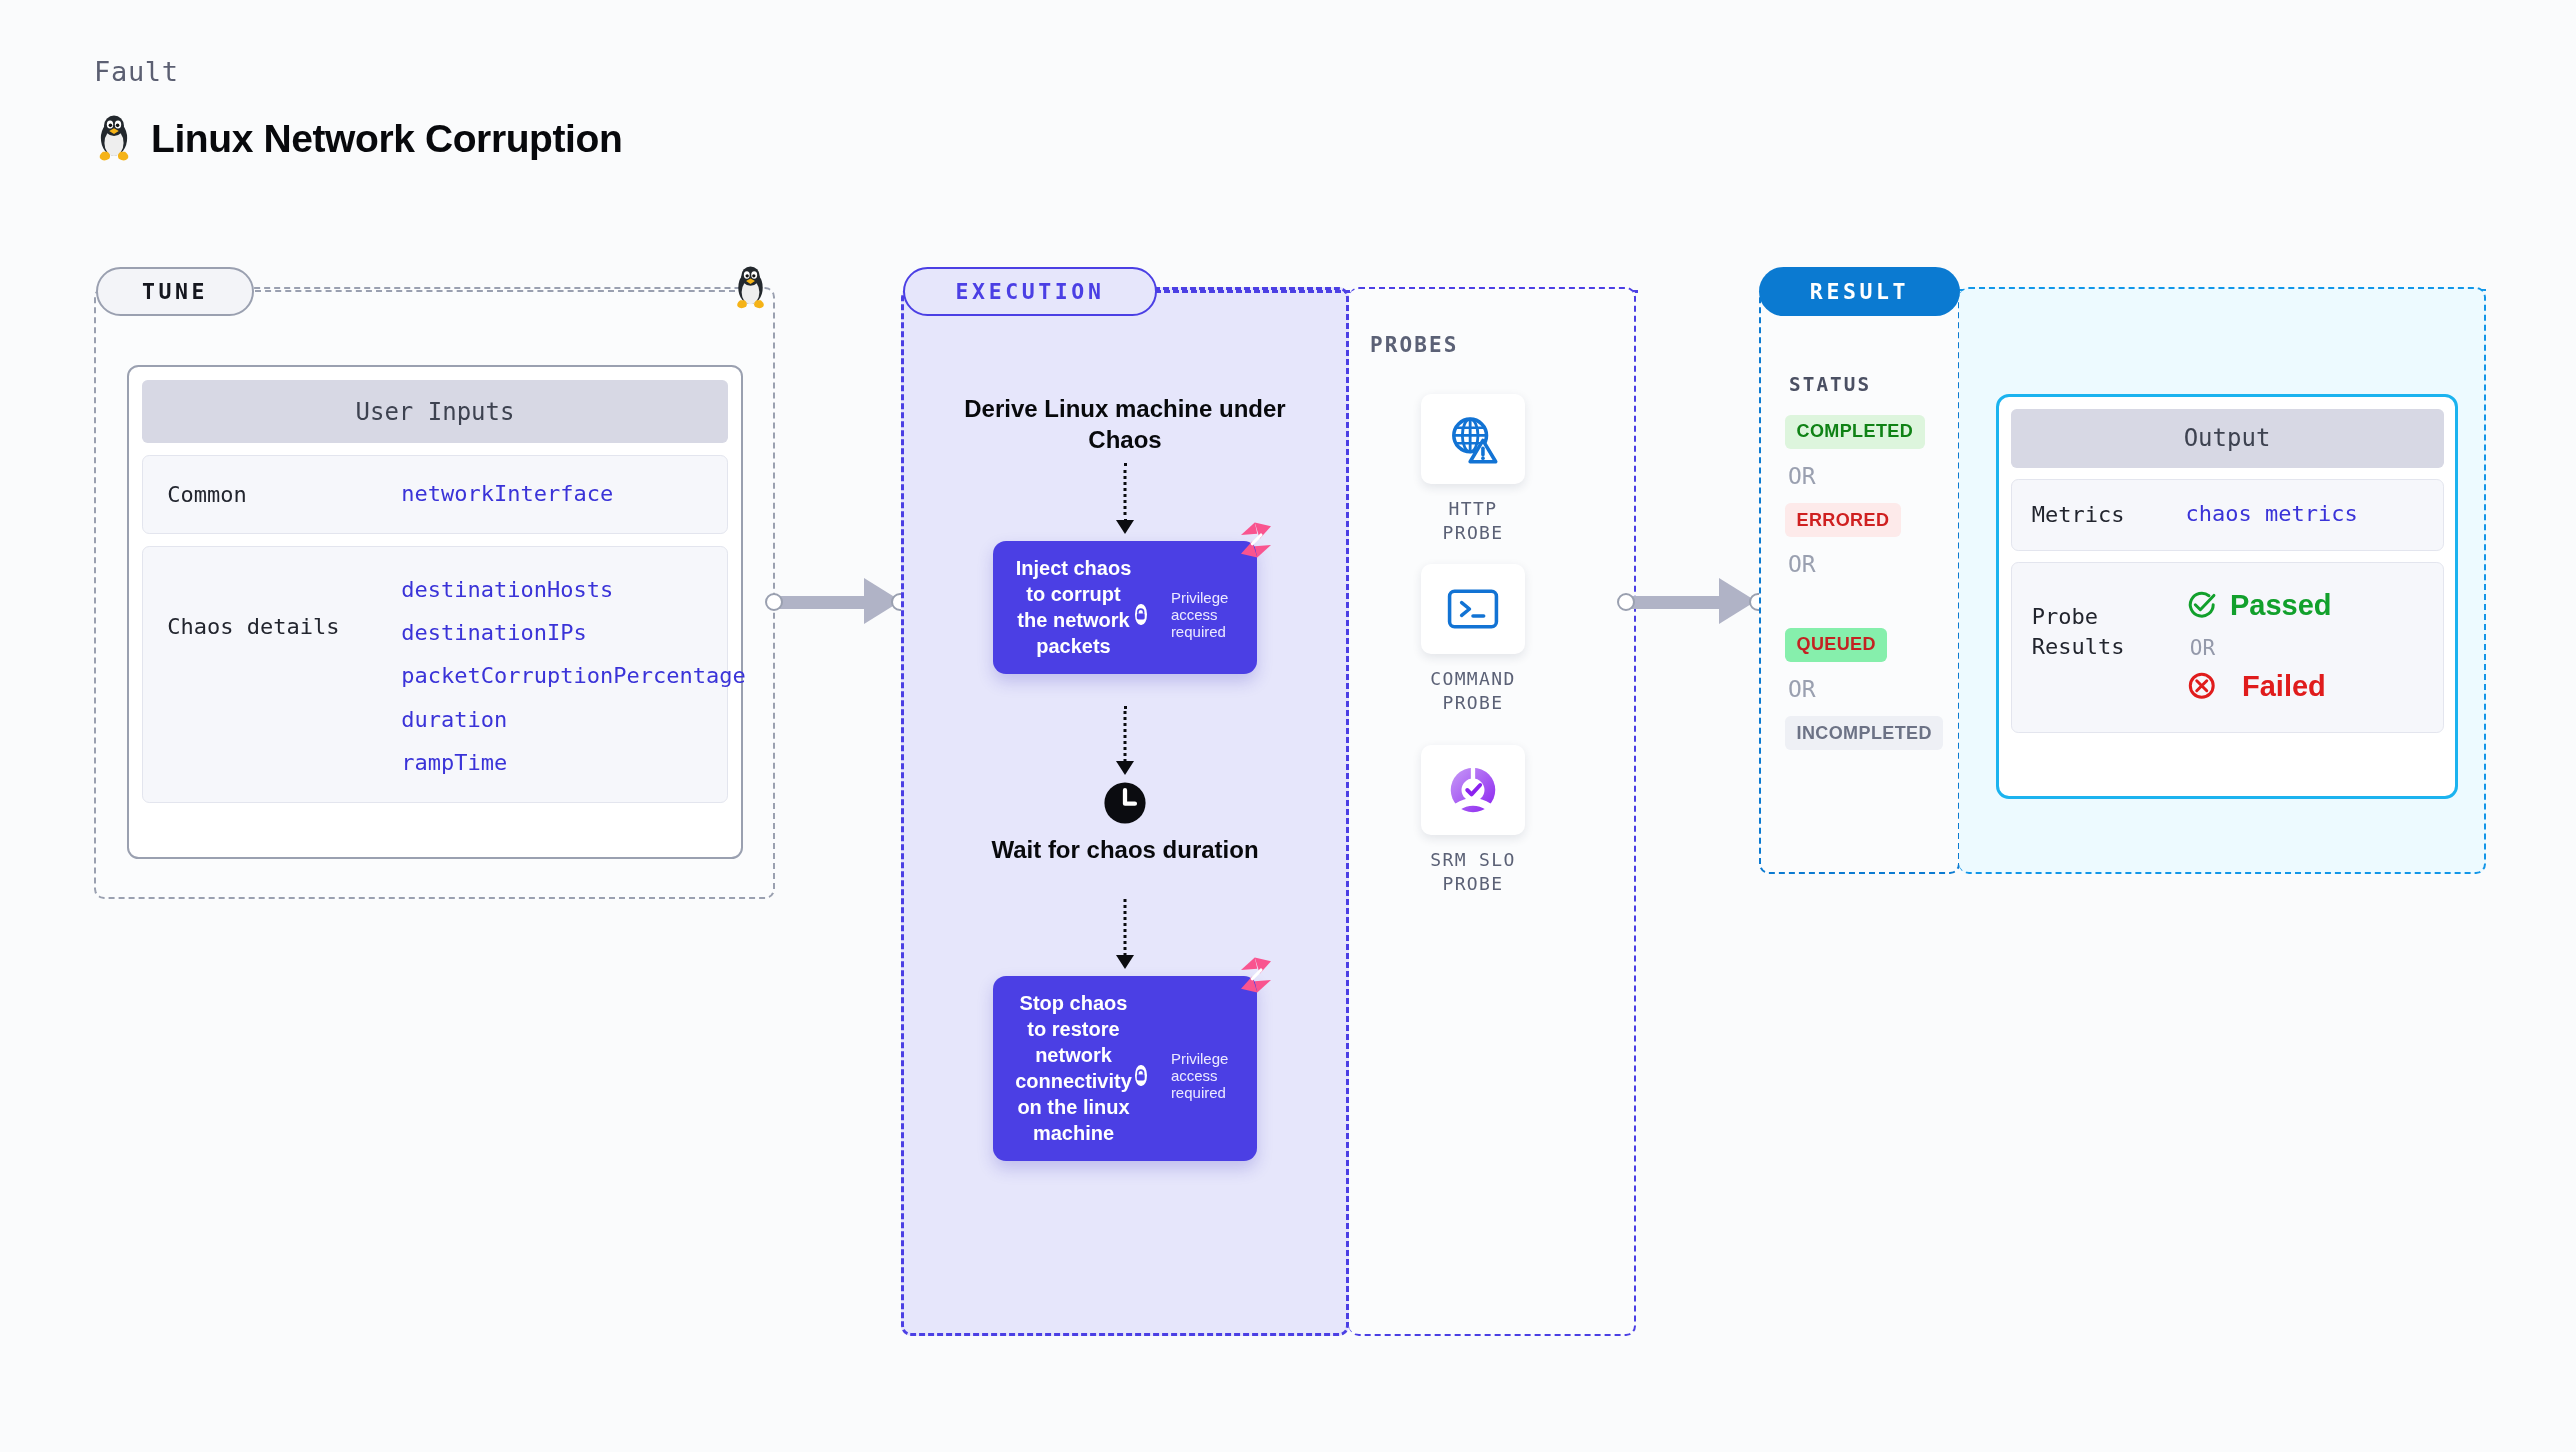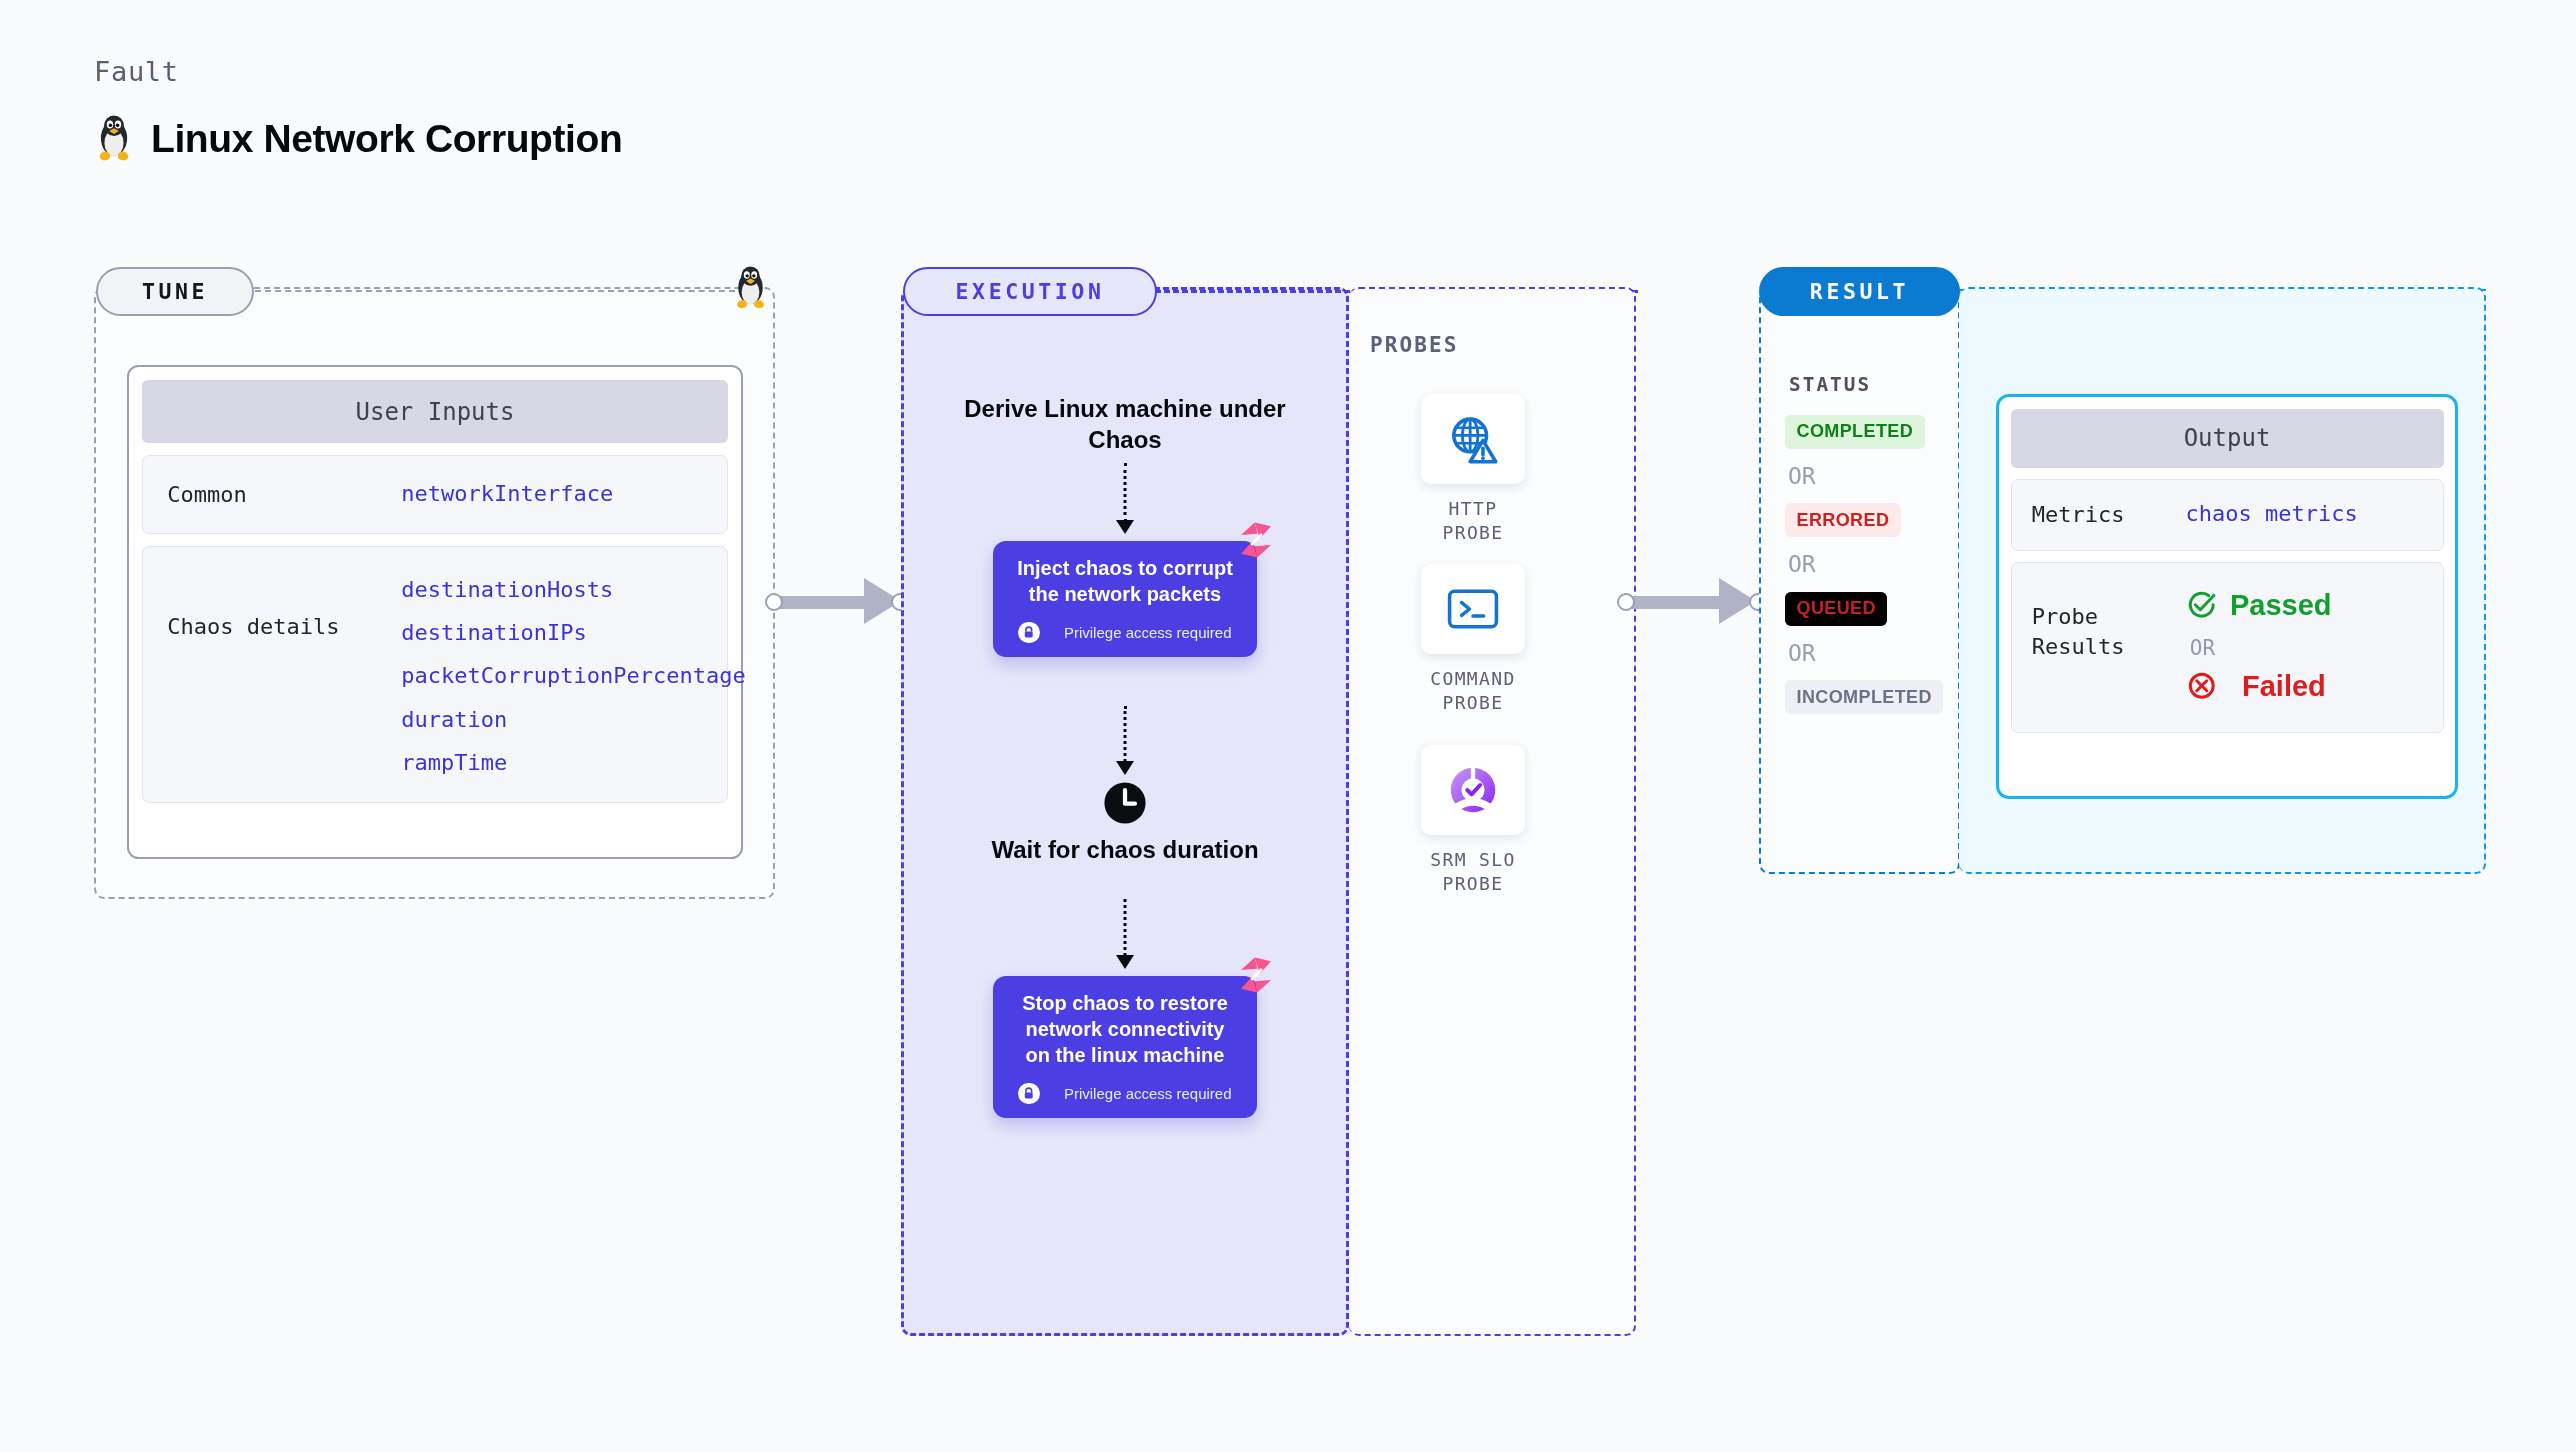--- a/index.html
+++ b/index.html
@@ -143,21 +143,21 @@
   }
   .arrowhead {
     position: absolute; left: 50%; transform: translateX(-50%);
     width: 0; height: 0; border-left: 9.3px solid transparent;
     border-right: 9.3px solid transparent; border-top: 14.3px solid #0b0c10;
   }
   .step {
     position: absolute; left: 50%; transform: translateX(-50%);
     background: #4b3fe4; border-radius: 13px; color: #fff;
     box-shadow: 0 7.2px 15.8px rgba(60,50,190,0.22);
-    display: flex; flex-direction: column; align-items: center; justify-content: center;
+    display: flex; flex-direction: row; align-items: center; justify-content: center;
     padding: 14.3px 18.6px; width: 264px;
   }
   .step-title {
     font-size: 20px; font-weight: 700; line-height: 1.3; text-align: center;
   }
   .step-priv {
     display: flex; align-items: center; gap: 24px; margin-top: 14.3px;
     font-size: 15px; color: #eceaff; font-weight: 400;
   }
   .lock-badge {
@@ -201,21 +201,21 @@
     font-family: "DejaVu Sans Mono", monospace;
     font-size: 19.3px; letter-spacing: 2.1px; color: #4b5063; font-weight: 700;
   }
   .status-stack { position: absolute; left: 1785px; top: 415px; width: 172px; }
   .badge {
     display: inline-block; border-radius: 5.7px; padding: 6.4px 11.5px;
     font-size: 18px; font-weight: 700; letter-spacing: 0.4px;
   }
   .b-completed   { background: #ddf5dd; color: #0f8215; }
   .b-errored     { background: #fdeaea; color: #cf2020; }
-  .b-queued      { background: #000000; color: #c32222; }
+  .b-queued      { background: #86efac; color: #c32222; margin-top: 36px; }
   .b-incompleted { background: #eef0f5; color: #6c7285; }
   .or-big {
     font-family: "DejaVu Sans Mono", monospace;
     font-size: 23px; color: #9aa0b0; margin: 14.3px 0 14.3px 2.9px;
   }
 
   
   .conn { position: absolute; }
   .conn-dot {
     position: absolute; width: 18.6px; height: 18.6px; border-radius: 50%;

